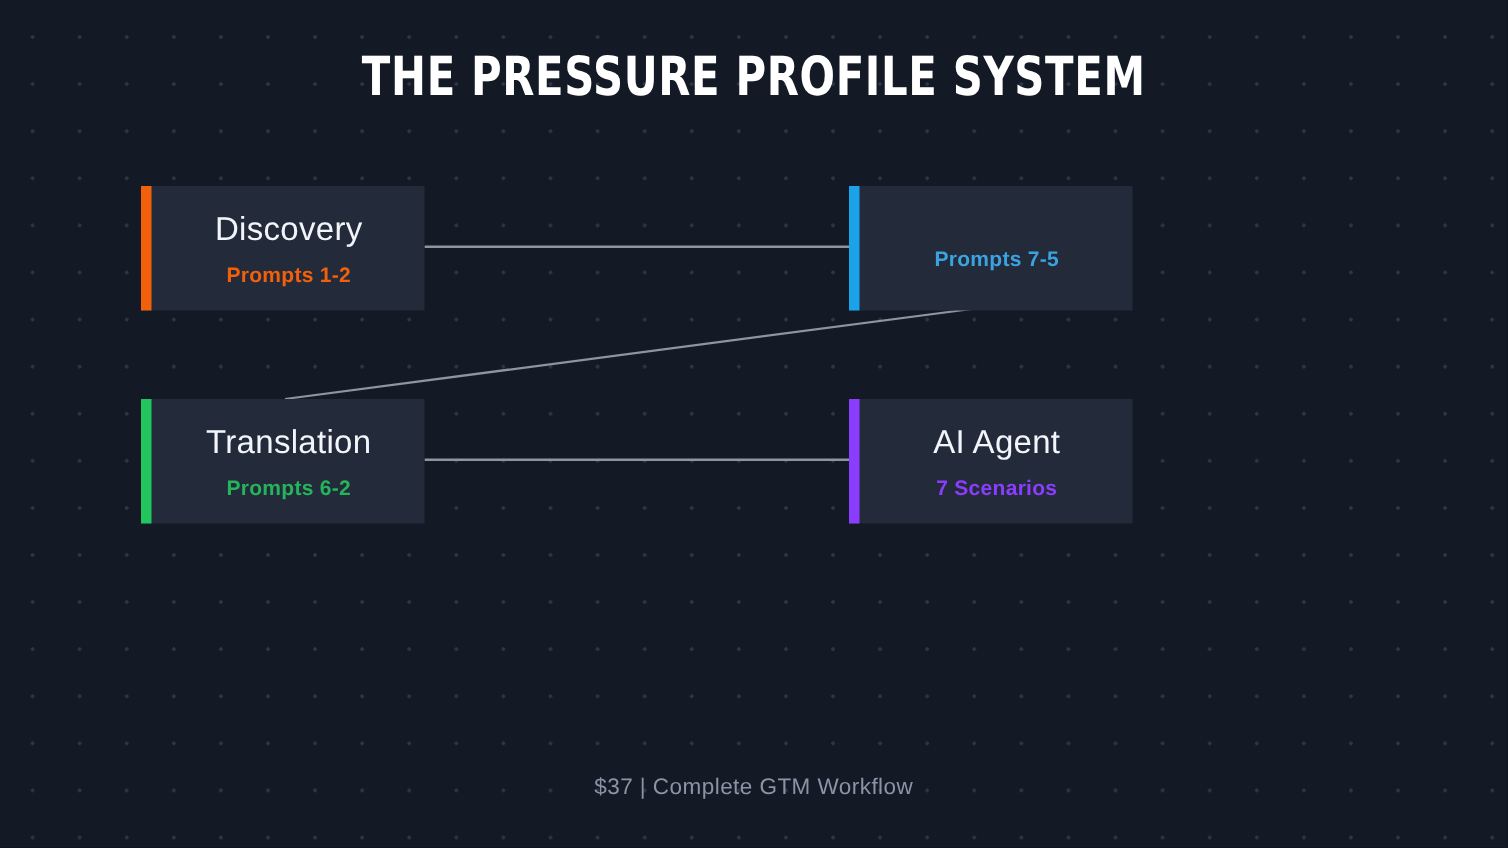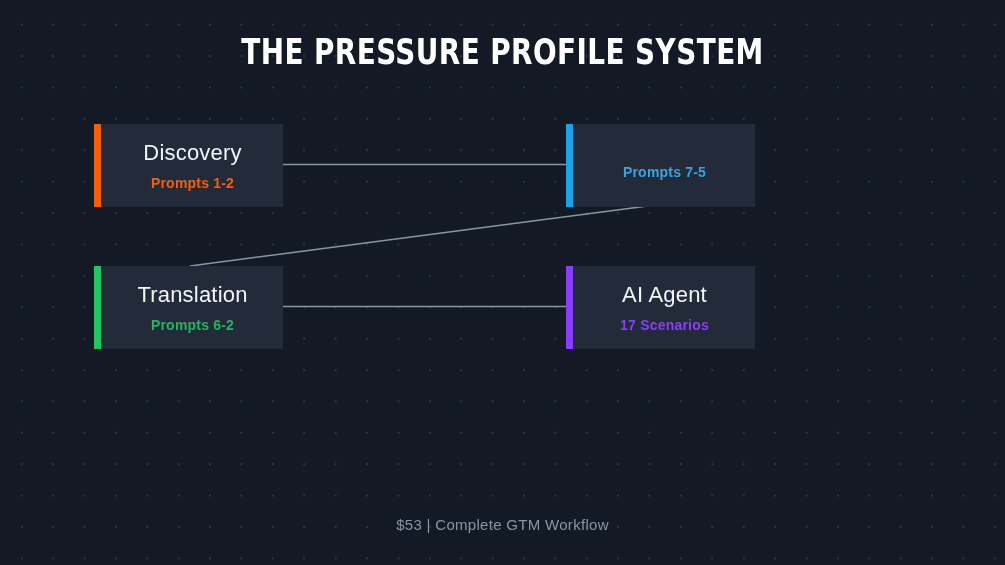--- a/index.html
+++ b/index.html
@@ -111,18 +111,18 @@
 
   <div class="card" id="card-refinement">
     <span class="bar" style="background:#22c55e"></span>
     <span class="c-title">Translation</span>
     <span class="c-sub" style="color:#25b45c">Prompts 6-2</span>
   </div>
 
   <div class="card" id="card-aiagent">
     <span class="bar" style="background:#8b3dff"></span>
     <span class="c-title">AI Agent</span>
-    <span class="c-sub" style="color:#8b3dff">17 Scenarios</span>
+    <span class="c-sub" style="color:#8b3dff">7 Scenarios</span>
   </div>
 
-  <div class="footer">$53 | Complete GTM Workflow</div>
+  <div class="footer">$37 | Complete GTM Workflow</div>
 
 </div>
 
 </body></html>

